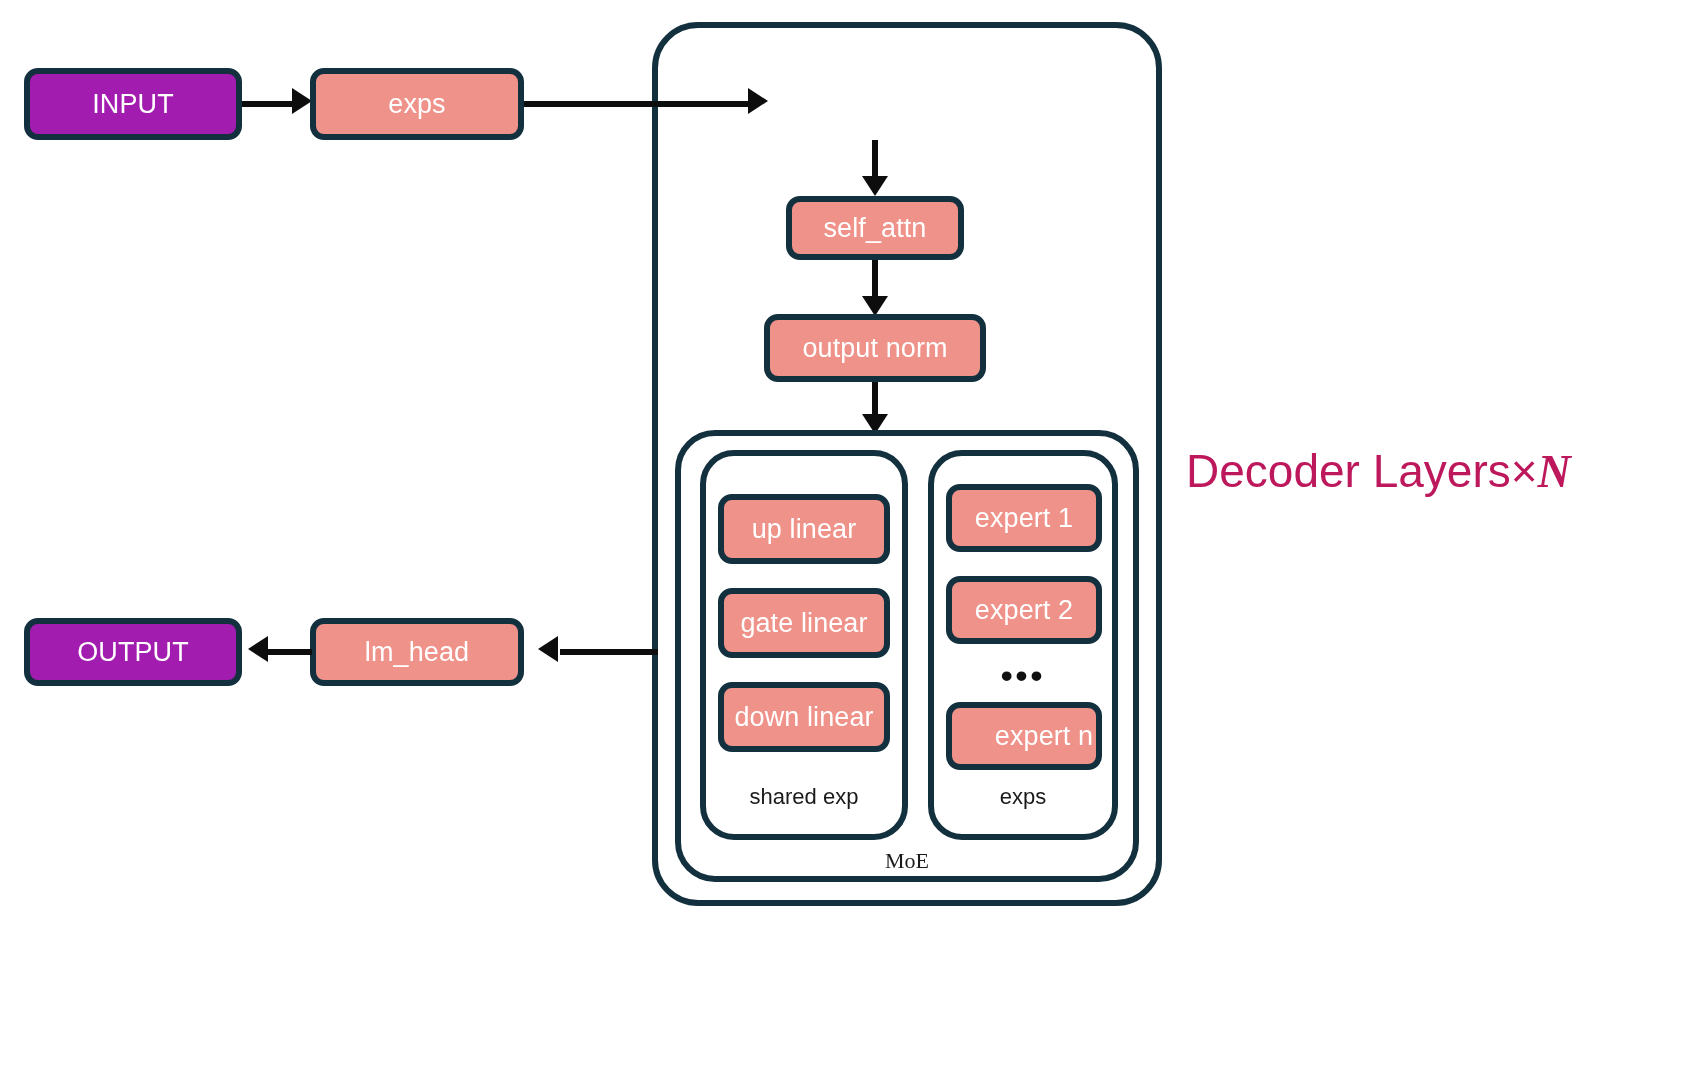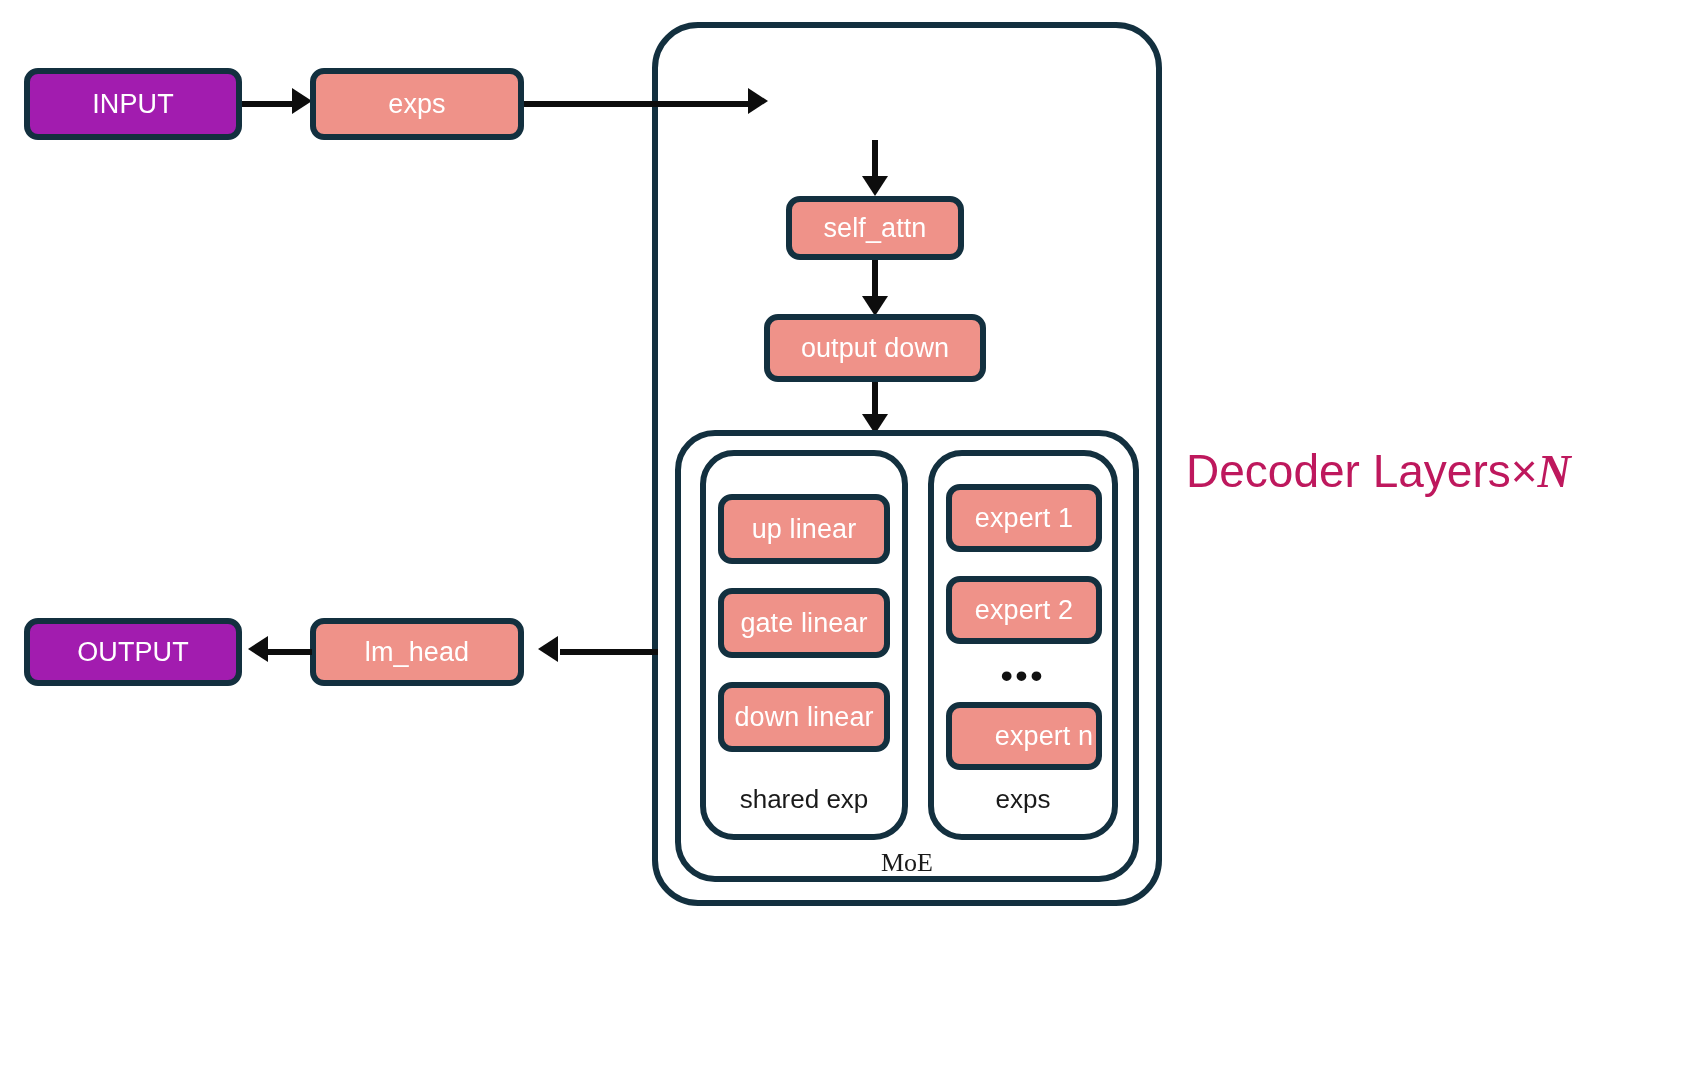--- a/index.html
+++ b/index.html
@@ -42,21 +42,21 @@
     border: 6px solid #13303f;
     background: transparent;
   }
   .container.decoder { border-radius: 46px; }
   .container.moe     { border-radius: 40px; }
   .container.group   { border-radius: 34px; }
 
   .group-label {
     position: absolute;
     color: #1a1a1a;
-    font-size: 26px;
+    font-size: 22px;
     line-height: 1;
     white-space: nowrap;
     text-align: center;
   }
 
   .dots {
     position: absolute;
     color: #111111;
     font-size: 34px;
     font-weight: 700;
@@ -132,21 +132,21 @@
   <div class="arrow down" style="left:862px; top:176px;"></div>
 
   <div class="node salmon" style="left:786px; top:196px; width:178px; height:64px;">
     <span>self_attn</span>
   </div>
 
   <div class="line-v" style="left:872px; top:260px; height:44px;"></div>
   <div class="arrow down" style="left:862px; top:296px;"></div>
 
   <div class="node salmon" style="left:764px; top:314px; width:222px; height:68px;">
-    <span>output down</span>
+    <span>output norm</span>
   </div>
 
   <div class="line-v" style="left:872px; top:382px; height:44px;"></div>
   <div class="arrow down" style="left:862px; top:414px;"></div>
 
   <div class="container moe" style="left:675px; top:430px; width:464px; height:452px;"></div>
   <div class="group-label" style="left:675px; top:850px; width:464px;font-family:Liberation Serif, serif;">
     <span>MoE</span>
   </div>
 

